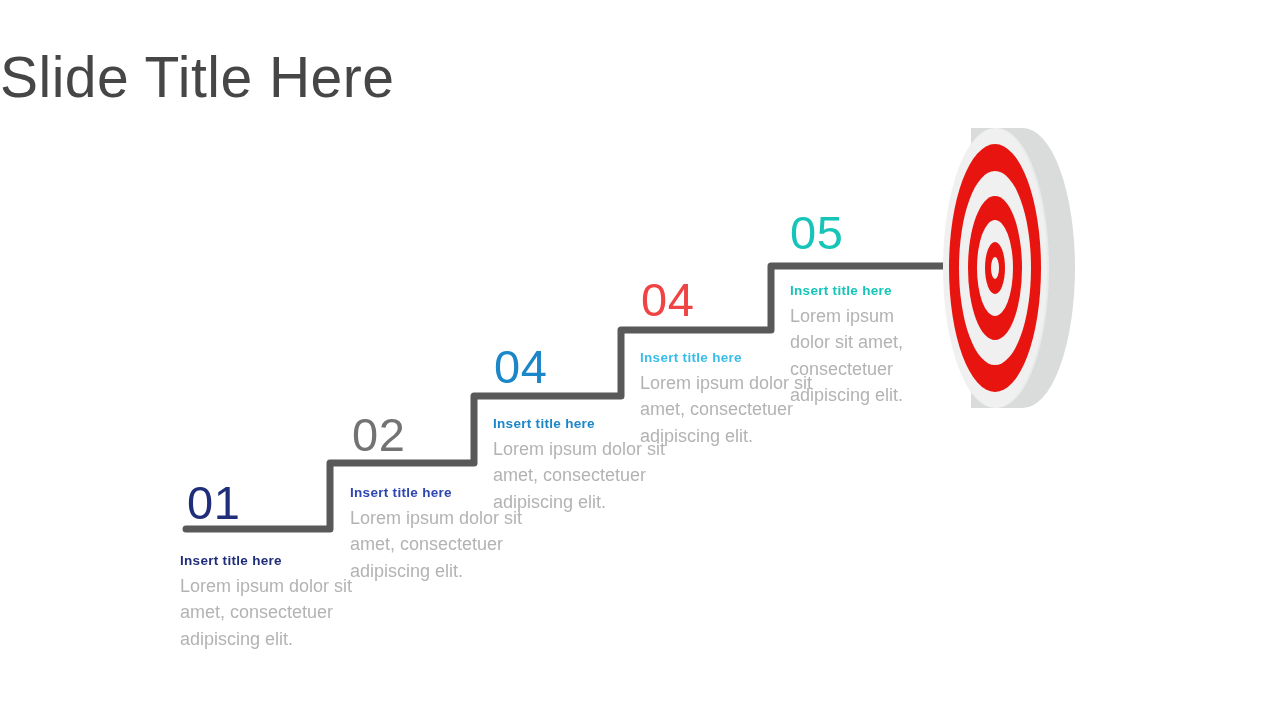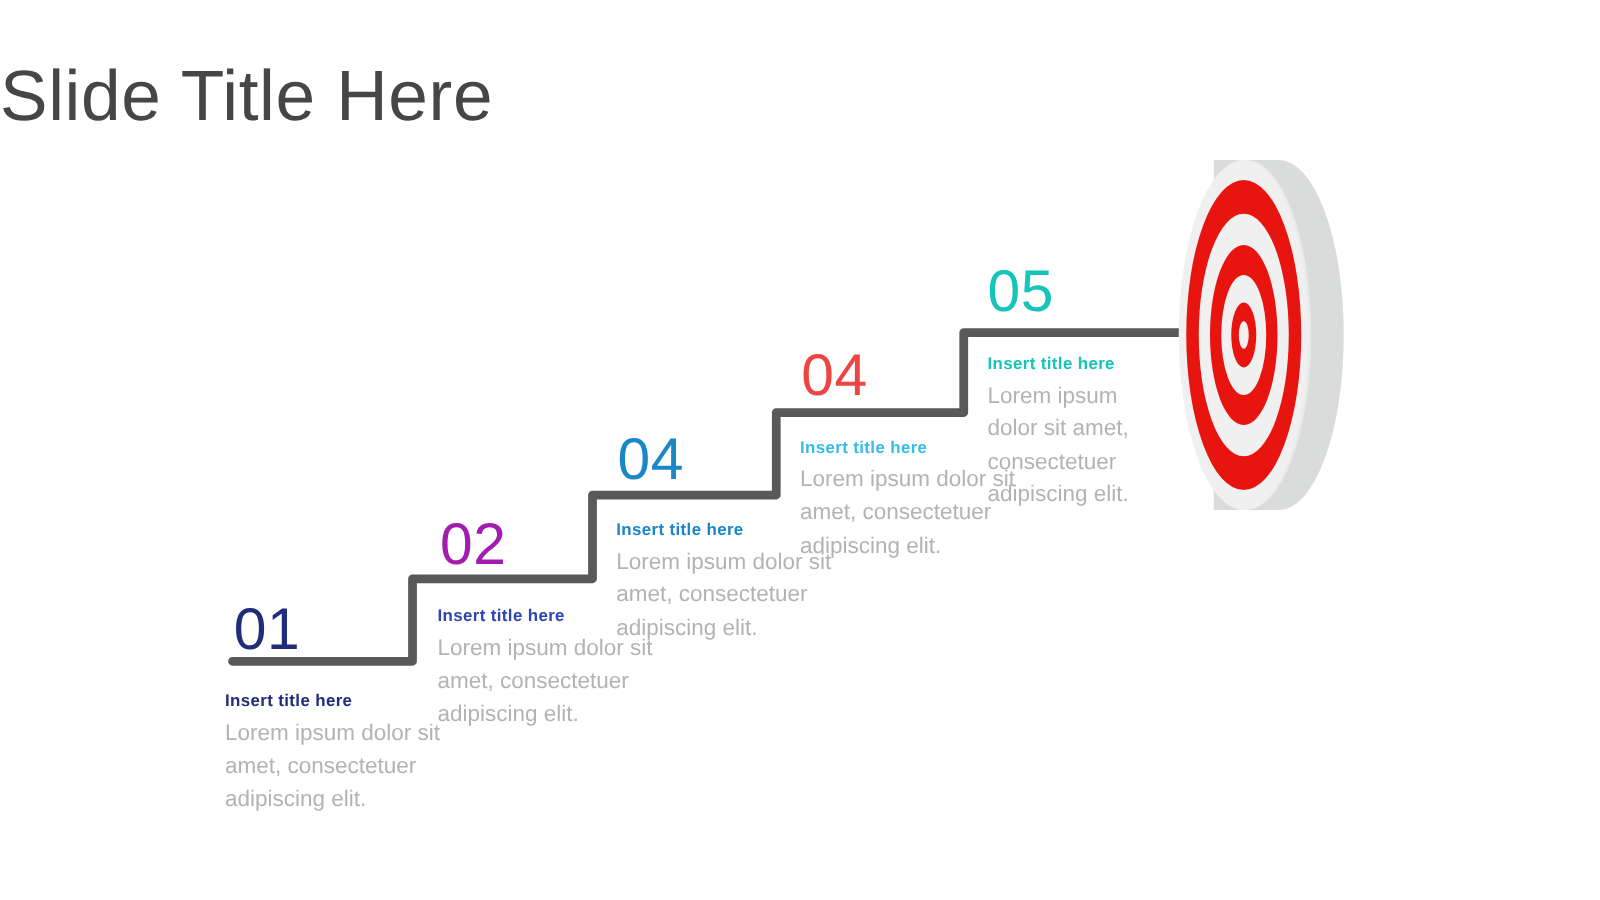--- a/index.html
+++ b/index.html
@@ -102,21 +102,21 @@
 
   <svg id="stair-svg" viewBox="0 0 1280 720">
     <g fill="none" stroke="#595959" stroke-width="7" stroke-linecap="round" stroke-linejoin="round">
       <path d="M 186 529 L 330 529 L 330 463 L 474 463 L 474 396
                L 621 396 L 621 330 L 771 330 L 771 266 L 988 266"></path>
       <polyline points="957,235 989,266 957,297"></polyline>
     </g>
   </svg>
 
   <div class="step-number" id="num-01" style="color:#1f2d7a">01</div>
-  <div class="step-number" id="num-02" style="color:#a21caf">02</div>
+  <div class="step-number" id="num-02" style="color:#737373">02</div>
   <div class="step-number" id="num-03" style="color:#1b86c8">04</div>
   <div class="step-number" id="num-04" style="color:#ef4444">04</div>
   <div class="step-number" id="num-05" style="color:#16c4b8">05</div>
 
   <div class="step-block" id="blk-01">
     <div class="step-title" style="color:#1f2d7a">Insert title here</div>
     <div class="step-body">Lorem ipsum dolor sit amet, consectetuer adipiscing elit.</div>
   </div>
 
   <div class="step-block" id="blk-02">

